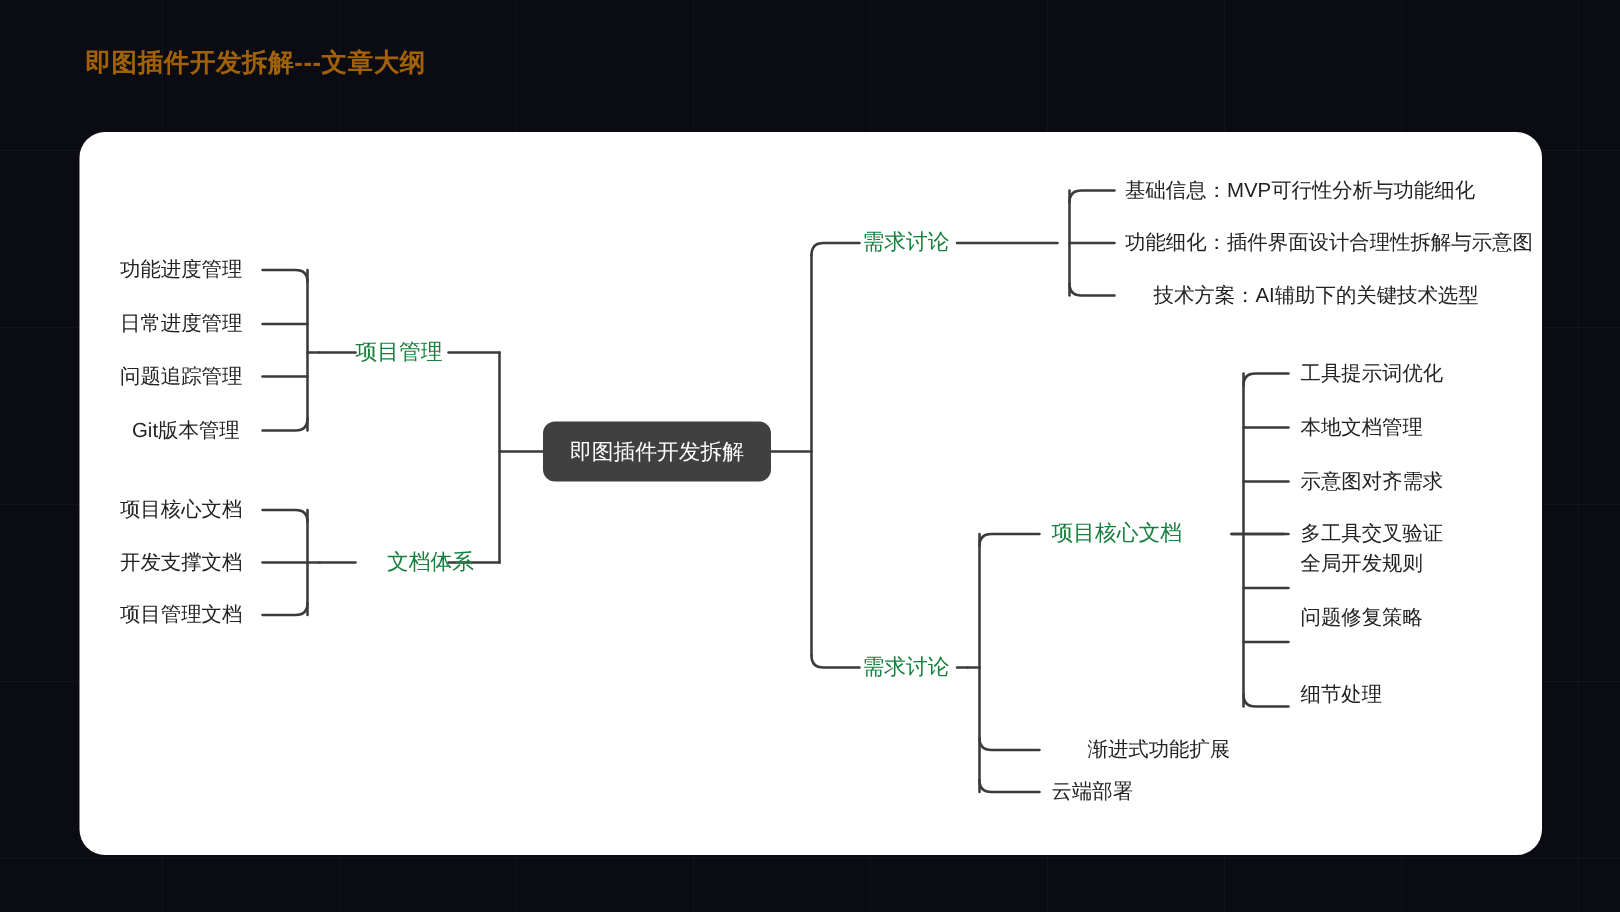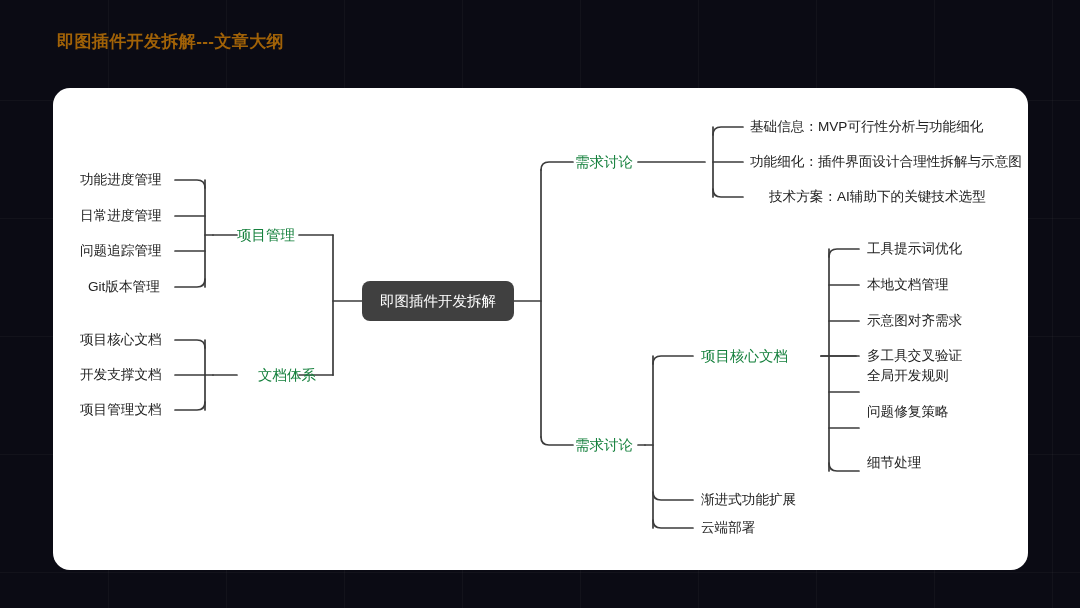--- a/index.html
+++ b/index.html
@@ -130,21 +130,21 @@
 
   <div class="node-text lvl1" style="left:522px;top:66px;">需求讨论</div>
 
   <div class="node-text leaf" style="left:697px;top:31px;">基础信息：MVP可行性分析与功能细化</div>
   <div class="node-text leaf" style="left:697px;top:66px;">功能细化：插件界面设计合理性拆解与示意图</div>
   <div class="node-text leaf" style="left:697px;top:101px;margin-left:19px;">技术方案：AI辅助下的关键技术选型</div>
 
   <div class="node-text lvl1" style="left:522px;top:349px;">需求讨论</div>
 
   <div class="node-text lvl1" style="left:648px;top:260px;">项目核心文档</div>
-  <div class="node-text leaf" style="left:648px;top:404px;">渐进式功能扩展</div>
+  <div class="node-text leaf" style="left:672px;top:404px;">渐进式功能扩展</div>
   <div class="node-text leaf" style="left:648px;top:432px;">云端部署</div>
 
   <div class="node-text leaf" style="left:814px;top:153px;">工具提示词优化</div>
   <div class="node-text leaf" style="left:814px;top:189px;">本地文档管理</div>
   <div class="node-text leaf" style="left:814px;top:225px;">示意图对齐需求</div>
   <div class="node-text leaf" style="left:814px;top:260px;">多工具交叉验证</div>
   <div class="node-text leaf" style="left:814px;top:280px;">全局开发规则</div>
   <div class="node-text leaf" style="left:814px;top:316px;">问题修复策略</div>
   <div class="node-text leaf" style="left:814px;top:367px;">细节处理</div>
 

